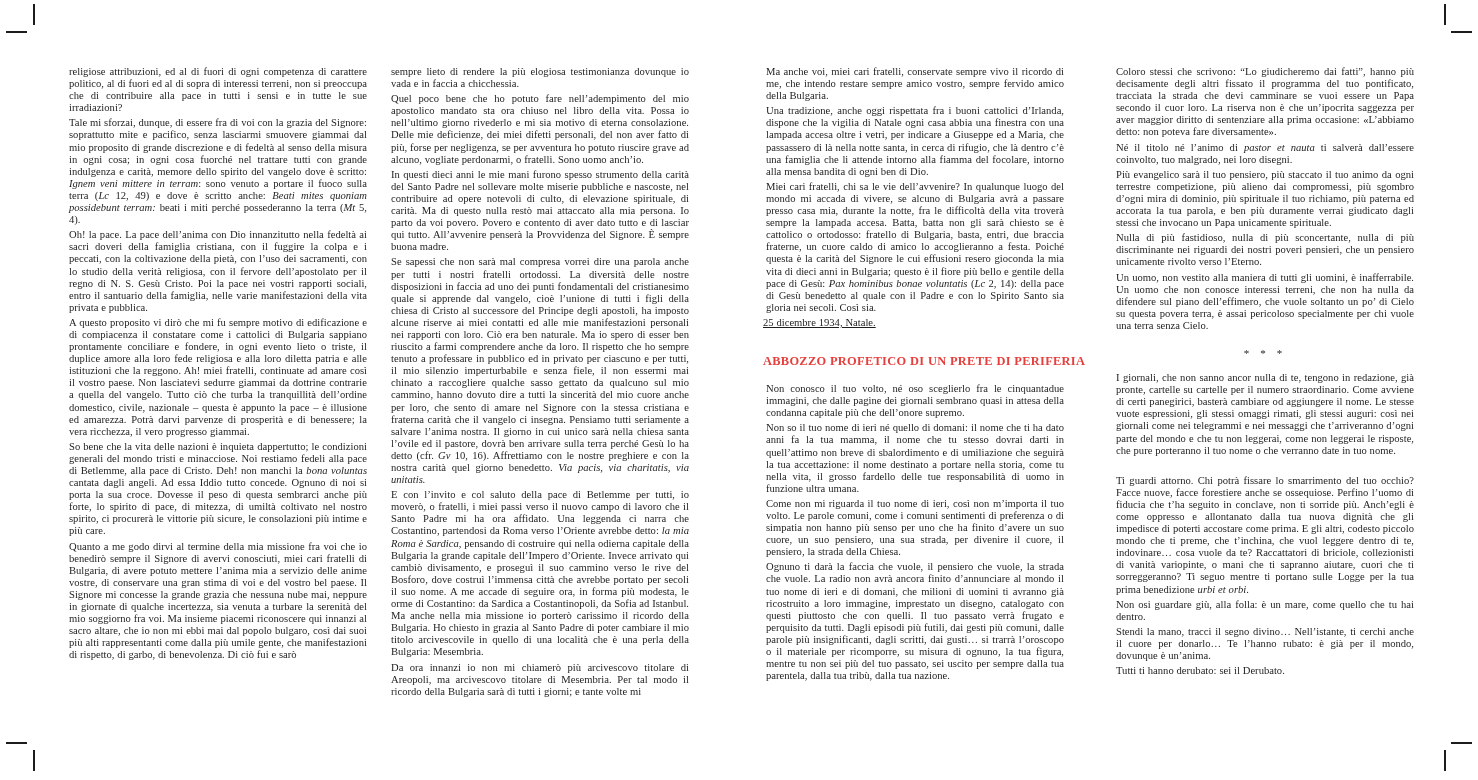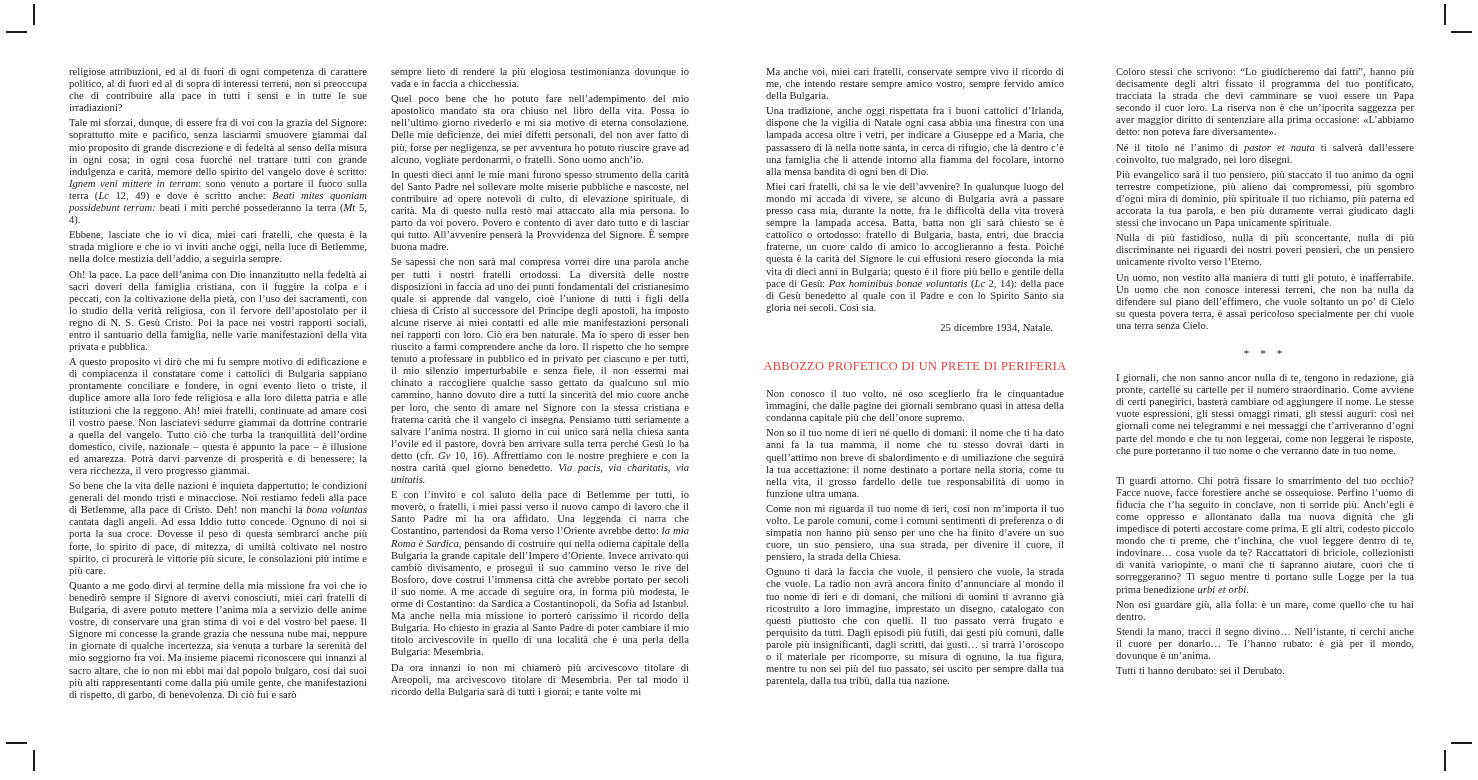--- a/index.html
+++ b/index.html
@@ -26,31 +26,32 @@
     letter-spacing: 0px;
     word-spacing: 0.2px;
   }
   .col-1 { left: 66px; }
   .col-2 { left: 388px; }
   .col-3 { left: 763px; }
   .col-4 { left: 1113px; }
 
   .block-paragraph { margin: 3px; }
   .block-date {
-    text-align: right;
     padding-right: 6px;
-    margin: 8px;
+    margin: 0;
+    text-decoration: underline;
   }
   .block-heading {
     text-align: center;
     font-size: 12.4px;
     letter-spacing: 0.3px;
     margin-top: 26px;
     margin-bottom: 16px;
     white-space: nowrap;
+    font-weight: bold;
   }
   .block-separator {
     text-align: center;
     letter-spacing: 4px;
     margin-top: 15px;
     margin-bottom: 13px;
     font-size: 11px;
   }
   .gap { width: 100%; }
 
@@ -78,21 +79,20 @@
 <div class="crop crop-v tr-v" style="background: rgb(28, 28, 28);"></div>
 <div class="crop crop-h tr-h" style="background: rgb(28, 28, 28);"></div>
 <div class="crop crop-h bl-h" style="background: rgb(28, 28, 28);"></div>
 <div class="crop crop-v bl-v" style="background: rgb(28, 28, 28);"></div>
 <div class="crop crop-h br-h" style="background: rgb(28, 28, 28);"></div>
 <div class="crop crop-v br-v" style="background: rgb(28, 28, 28);"></div>
 
 <div class="column col-1" style="color: rgb(30, 30, 30);">
     <div class="block-paragraph">religiose attribuzioni, ed al di fuori di ogni competenza di carattere politico, al di fuori ed al di sopra di interessi terreni, non si preoccupa che di contribuire alla pace in tutti i sensi e in tutte le sue irradiazioni?</div>
     <div class="block-paragraph">Tale mi sforzai, dunque, di essere fra di voi con la grazia del Signore: soprattutto mite e pacifico, senza lasciarmi smuovere giammai dal mio proposito di grande discrezione e di fedeltà al senso della misura in ogni cosa; in ogni cosa fuorché nel trattare tutti con grande indulgenza e carità, memore dello spirito del vangelo dove è scritto: <i>Ignem veni mittere in terram</i>: sono venuto a portare il fuoco sulla terra (<i>Lc</i> 12, 49) e dove è scritto anche: <i>Beati mites quoniam possidebunt terram:</i> beati i miti perché possederanno la terra (<i>Mt</i> 5, 4).</div>
-    <div class="block-paragraph">Ebbene, lasciate che io vi dica, miei cari fratelli, che questa è la strada migliore e che io vi inviti anche oggi, nella luce di Betlemme, nella dolce mestizia dell’addio, a seguirla sempre.</div>
     <div class="block-paragraph">Oh! la pace. La pace dell’anima con Dio innanzitutto nella fedeltà ai sacri doveri della famiglia cristiana, con il fuggire la colpa e i peccati, con la coltivazione della pietà, con l’uso dei sacramenti, con lo studio della verità religiosa, con il fervore dell’apostolato per il regno di N. S. Gesù Cristo. Poi la pace nei vostri rapporti sociali, entro il santuario della famiglia, nelle varie manifestazioni della vita privata e pubblica.</div>
     <div class="block-paragraph">A questo proposito vi dirò che mi fu sempre motivo di edificazione e di compiacenza il constatare come i cattolici di Bulgaria sappiano prontamente conciliare e fondere, in ogni evento lieto o triste, il duplice amore alla loro fede religiosa e alla loro diletta patria e alle istituzioni che la reggono. Ah! miei fratelli, continuate ad amare così il vostro paese. Non lasciatevi sedurre giammai da dottrine contrarie a quella del vangelo. Tutto ciò che turba la tranquillità dell’ordine domestico, civile, nazionale – questa è appunto la pace – è illusione ed amarezza. Potrà darvi parvenze di prosperità e di benessere; la vera ricchezza, il vero progresso giammai.</div>
     <div class="block-paragraph">So bene che la vita delle nazioni è inquieta dappertutto; le condizioni generali del mondo tristi e minacciose. Noi restiamo fedeli alla pace di Betlemme, alla pace di Cristo. Deh! non manchi la <i>bona voluntas</i> cantata dagli angeli. Ad essa Iddio tutto concede. Ognuno di noi si porta la sua croce. Dovesse il peso di questa sembrarci anche più forte, lo spirito di pace, di mitezza, di umiltà coltivato nel nostro spirito, ci procurerà le vittorie più sicure, le consolazioni più intime e più care.</div>
     <div class="block-paragraph">Quanto a me godo dirvi al termine della mia missione fra voi che io benedirò sempre il Signore di avervi conosciuti, miei cari fratelli di Bulgaria, di avere potuto mettere l’anima mia a servizio delle anime vostre, di conservare una gran stima di voi e del vostro bel paese. Il Signore mi concesse la grande grazia che nessuna nube mai, neppure in giornate di qualche incertezza, sia venuta a turbare la serenità del mio soggiorno fra voi. Ma insieme piacemi riconoscere qui innanzi al sacro altare, che io non mi ebbi mai dal popolo bulgaro, così dai suoi più alti rappresentanti come dalla più umile gente, che manifestazioni di rispetto, di garbo, di benevolenza. Di ciò fui e sarò</div>
   </div>
 <div class="column col-2" style="color: rgb(30, 30, 30);">
     <div class="block-paragraph">sempre lieto di rendere la più elogiosa testimonianza dovunque io vada e in faccia a chicchessia.</div>
     <div class="block-paragraph">Quel poco bene che ho potuto fare nell’adempimento del mio apostolico mandato sta ora chiuso nel libro della vita. Possa io nell’ultimo giorno rivederlo e mi sia motivo di eterna consolazione. Delle mie deficienze, dei miei difetti personali, del non aver fatto di più, forse per negligenza, se per avventura ho potuto riuscire grave ad alcuno, vogliate perdonarmi, o fratelli. Sono uomo anch’io.</div>
     <div class="block-paragraph">In questi dieci anni le mie mani furono spesso strumento della carità del Santo Padre nel sollevare molte miserie pubbliche e nascoste, nel contribuire ad opere notevoli di culto, di elevazione spirituale, di carità. Ma di questo nulla restò mai attaccato alla mia persona. Io parto da voi povero. Povero e contento di aver dato tutto e di lasciar qui tutto. All’avvenire penserà la Provvidenza del Signore. È sempre buona madre.</div>
     <div class="block-paragraph">Se sapessi che non sarà mal compresa vorrei dire una parola anche per tutti i nostri fratelli ortodossi. La diversità delle nostre disposizioni in faccia ad uno dei punti fondamentali del cristianesimo quale si apprende dal vangelo, cioè l’unione di tutti i figli della chiesa di Cristo al successore del Principe degli apostoli, ha imposto alcune riserve ai miei contatti ed alle mie manifestazioni personali nei rapporti con loro. Ciò era ben naturale. Ma io spero di esser ben riuscito a farmi comprendere anche da loro. Il rispetto che ho sempre tenuto a professare in pubblico ed in privato per ciascuno e per tutti, il mio silenzio imperturbabile e senza fiele, il non essermi mai chinato a raccogliere qualche sasso gettato da qualcuno sul mio cammino, hanno dovuto dire a tutti la sincerità del mio cuore anche per loro, che sento di amare nel Signore con la stessa cristiana e fraterna carità che il vangelo ci insegna. Pensiamo tutti seriamente a salvare l’anima nostra. Il giorno in cui unico sarà nella chiesa santa l’ovile ed il pastore, dovrà ben arrivare sulla terra perché Gesù lo ha detto (cfr. <i>Gv</i> 10, 16). Affrettiamo con le nostre preghiere e con la nostra carità quel giorno benedetto. <i>Via pacis, via charitatis, via unitatis.</i></div>
@@ -108,21 +108,21 @@
     <div class="block-paragraph">Non conosco il tuo volto, né oso sceglierlo fra le cinquantadue immagini, che dalle pagine dei giornali sembrano quasi in attesa della condanna capitale più che dell’onore supremo.</div>
     <div class="block-paragraph">Non so il tuo nome di ieri né quello di domani: il nome che ti ha dato anni fa la tua mamma, il nome che tu stesso dovrai darti in quell’attimo non breve di sbalordimento e di umiliazione che seguirà la tua accettazione: il nome destinato a portare nella storia, come tu nella vita, il grosso fardello delle tue responsabilità di uomo in funzione ultra umana.</div>
     <div class="block-paragraph">Come non mi riguarda il tuo nome di ieri, così non m’importa il tuo volto. Le parole comuni, come i comuni sentimenti di preferenza o di simpatia non hanno più senso per uno che ha finito d’avere un suo cuore, un suo pensiero, una sua strada, per divenire il cuore, il pensiero, la strada della Chiesa.</div>
     <div class="block-paragraph">Ognuno ti darà la faccia che vuole, il pensiero che vuole, la strada che vuole. La radio non avrà ancora finito d’annunciare al mondo il tuo nome di ieri e di domani, che milioni di uomini ti avranno già ricostruito a loro immagine, imprestato un disegno, catalogato con questi piuttosto che con quelli. Il tuo passato verrà frugato e perquisito da tutti. Dagli episodi più futili, dai gesti più comuni, dalle parole più insignificanti, dagli scritti, dai gusti… si trarrà l’oroscopo o il materiale per ricomporre, su misura di ognuno, la tua figura, mentre tu non sei più del tuo passato, sei uscito per sempre dalla tua parentela, dalla tua tribù, dalla tua nazione.</div>
   </div>
 <div class="column col-4" style="color: rgb(30, 30, 30);">
     <div class="block-paragraph">Coloro stessi che scrivono: “Lo giudicheremo dai fatti”, hanno più decisamente degli altri fissato il programma del tuo pontificato, tracciata la strada che devi camminare se vuoi essere un Papa secondo il cuor loro. La riserva non è che un’ipocrita saggezza per aver maggior diritto di sentenziare alla prima occasione: «L’abbiamo detto: non poteva fare diversamente».</div>
     <div class="block-paragraph">Né il titolo né l’animo di <i>pastor et nauta</i> ti salverà dall’essere coinvolto, tuo malgrado, nei loro disegni.</div>
     <div class="block-paragraph">Più evangelico sarà il tuo pensiero, più staccato il tuo animo da ogni terrestre competizione, più alieno dai compromessi, più sgombro d’ogni mira di dominio, più spirituale il tuo richiamo, più paterna ed accorata la tua parola, e ben più duramente verrai giudicato dagli stessi che invocano un Papa unicamente spirituale.</div>
     <div class="block-paragraph">Nulla di più fastidioso, nulla di più sconcertante, nulla di più discriminante nei riguardi dei nostri poveri pensieri, che un pensiero unicamente rivolto verso l’Eterno.</div>
-    <div class="block-paragraph">Un uomo, non vestito alla maniera di tutti gli potuto, è inafferrabile. Un uomo che non conosce interessi terreni, che non ha nulla da difendere sul piano dell’effimero, che vuole soltanto un po’ di Cielo su questa povera terra, è assai pericoloso specialmente per chi vuole una terra senza Cielo.</div>
+    <div class="block-paragraph">Un uomo, non vestito alla maniera di tutti gli uomini, è inafferrabile. Un uomo che non conosce interessi terreni, che non ha nulla da difendere sul piano dell’effimero, che vuole soltanto un po’ di Cielo su questa povera terra, è assai pericoloso specialmente per chi vuole una terra senza Cielo.</div>
     <div class="block-separator">* * *</div>
     <div class="block-paragraph">I giornali, che non sanno ancor nulla di te, tengono in redazione, già pronte, cartelle su cartelle per il numero straordinario. Come avviene di certi panegirici, basterà cambiare od aggiungere il nome. Le stesse vuote espressioni, gli stessi omaggi rimati, gli stessi auguri: così nei giornali come nei telegrammi e nei messaggi che t’arriveranno d’ogni parte del mondo e che tu non leggerai, come non leggerai le risposte, che pure porteranno il tuo nome o che verranno date in tuo nome.</div>
     <div class="gap" style="height: 12px;"></div>
     <div class="block-paragraph">Ti guardi attorno. Chi potrà fissare lo smarrimento del tuo occhio? Facce nuove, facce forestiere anche se ossequiose. Perfino l’uomo di fiducia che t’ha seguito in conclave, non ti sorride più. Anch’egli è come oppresso e allontanato dalla tua nuova dignità che gli impedisce di poterti accostare come prima. E gli altri, codesto piccolo mondo che ti preme, che t’inchina, che vuol leggere dentro di te, indovinare… cosa vuole da te? Raccattatori di briciole, collezionisti di vanità variopinte, o mani che ti sapranno aiutare, cuori che ti sorreggeranno? Ti seguo mentre ti portano sulle Logge per la tua prima benedizione <i>urbi et orbi</i>.</div>
     <div class="block-paragraph">Non osi guardare giù, alla folla: è un mare, come quello che tu hai dentro.</div>
     <div class="block-paragraph">Stendi la mano, tracci il segno divino… Nell’istante, ti cerchi anche il cuore per donarlo… Te l’hanno rubato: è già per il mondo, dovunque è un’anima.</div>
     <div class="block-paragraph">Tutti ti hanno derubato: sei il Derubato.</div>
   </div>
 
 </body></html>

